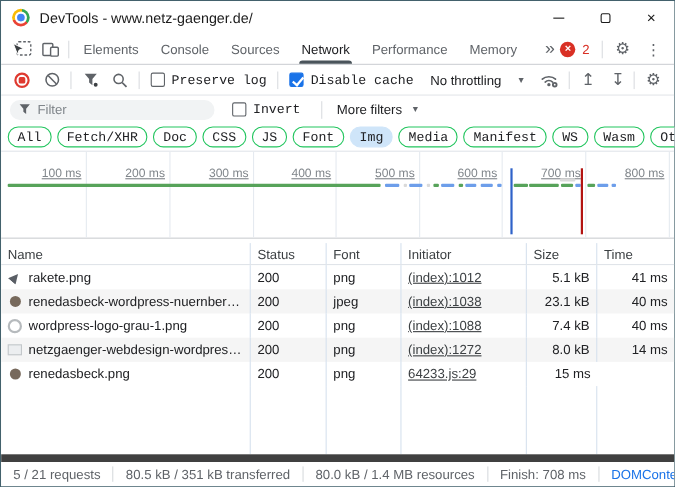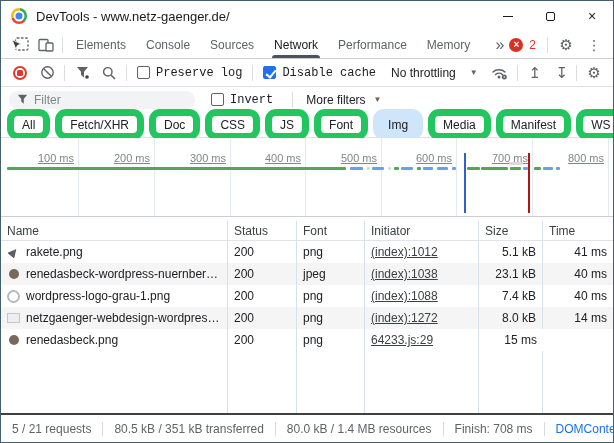--- a/index.html
+++ b/index.html
@@ -58,21 +58,21 @@
   .glyph-arrow { font-size: 15px; color: #5f6368; line-height: 1; }
 
   
   .filterrow { height: 25px; flex: 0 0 auto; display: flex; align-items: center; padding: 0 8px; gap: 10px; background: #fff; }
   .filter-pill { width: 186px; height: 18px; background: #f1f3f4; border-radius: 9px; display: flex; align-items: center; padding: 0 8px; gap: 6px; }
   .filter-pill .ph { color: #80868b; }
   .morefilters { display: flex; align-items: center; gap: 8px; justify-content: center; }
 
   
   .chipsrow { height: 26px; flex: 0 0 auto; display: flex; align-items: center; padding: 0 6px; gap: 5px; border-bottom: 1px solid #dde1e6; background: #fff; }
-  .chip { border: 7px solid #22c55e; border-radius: 11px; padding: 2.5px 8px; background: #fff; line-height: 1; white-space: nowrap; }
+  .chip { border: 1px solid #22c55e; border-radius: 11px; padding: 2.5px 8px; background: #fff; line-height: 1; white-space: nowrap; font-family: Liberation Mono, monospace; }
   .chip.selected { background: #cfe5f9; border-color: #cfe5f9; }
 
   
   .overview { position: relative; height: 79px; flex: 0 0 auto; border-bottom: 1px solid #cacdd1; background: #fff; overflow: hidden; }
   .gridline { position: absolute; top: 0; bottom: 0; width: 1px; background: #e5eaf0; }
   .tick-label { position: absolute; top: 14px; width: 55px; text-align: right; font-size: 11px; color: #80868b; text-decoration: underline; }
   .seg { position: absolute; height: 3px; border-radius: 1px; }
   .event-line { position: absolute; top: 15px; bottom: 3px; width: 2px; }
 
   
@@ -91,21 +91,21 @@
   .tbody-empty { flex: 1; }
   .ecell { border-right: 1px solid #d6e1ee; }
 
   .thumb { width: 13px; height: 13px; flex: 0 0 auto; display: flex; align-items: center; justify-content: center; }
   .thumb.rocket::before { content: ""; width: 9px; height: 9px; background: #5a5f66; clip-path: polygon(50% 0, 100% 100%, 0 100%); transform: rotate(40deg); }
   .thumb.avatar::before { content: ""; width: 10px; height: 10px; border-radius: 50%; background: #77695c; }
   .thumb.logo::before { content: ""; width: 9px; height: 9px; border-radius: 50%; border: 2px solid #b6babd; }
   .thumb.shot::before { content: ""; width: 12px; height: 8px; background: #eceef0; border: 1px solid #c3c7ca; }
 
   
-  .statusbar { height: 29px; flex: 0 0 auto; border-top: 2px solid #404040; display: flex; align-items: center;
+  .statusbar { height: 29px; flex: 0 0 auto; border-top: 7px solid #404040; display: flex; align-items: center;
     white-space: nowrap; overflow: hidden; color: #5f6368; background: #fff; }
   .sb-item { padding: 0 11px; flex: 0 0 auto; }
   .sb-item + .sb-item { border-left: 1px solid #d8dbde; }
   .sb-item.highlight { color: #1a73e8; }
 </style>
 </head>
 <body>
 
 <div class="titlebar">
   <div class="chrome-logo"></div>

